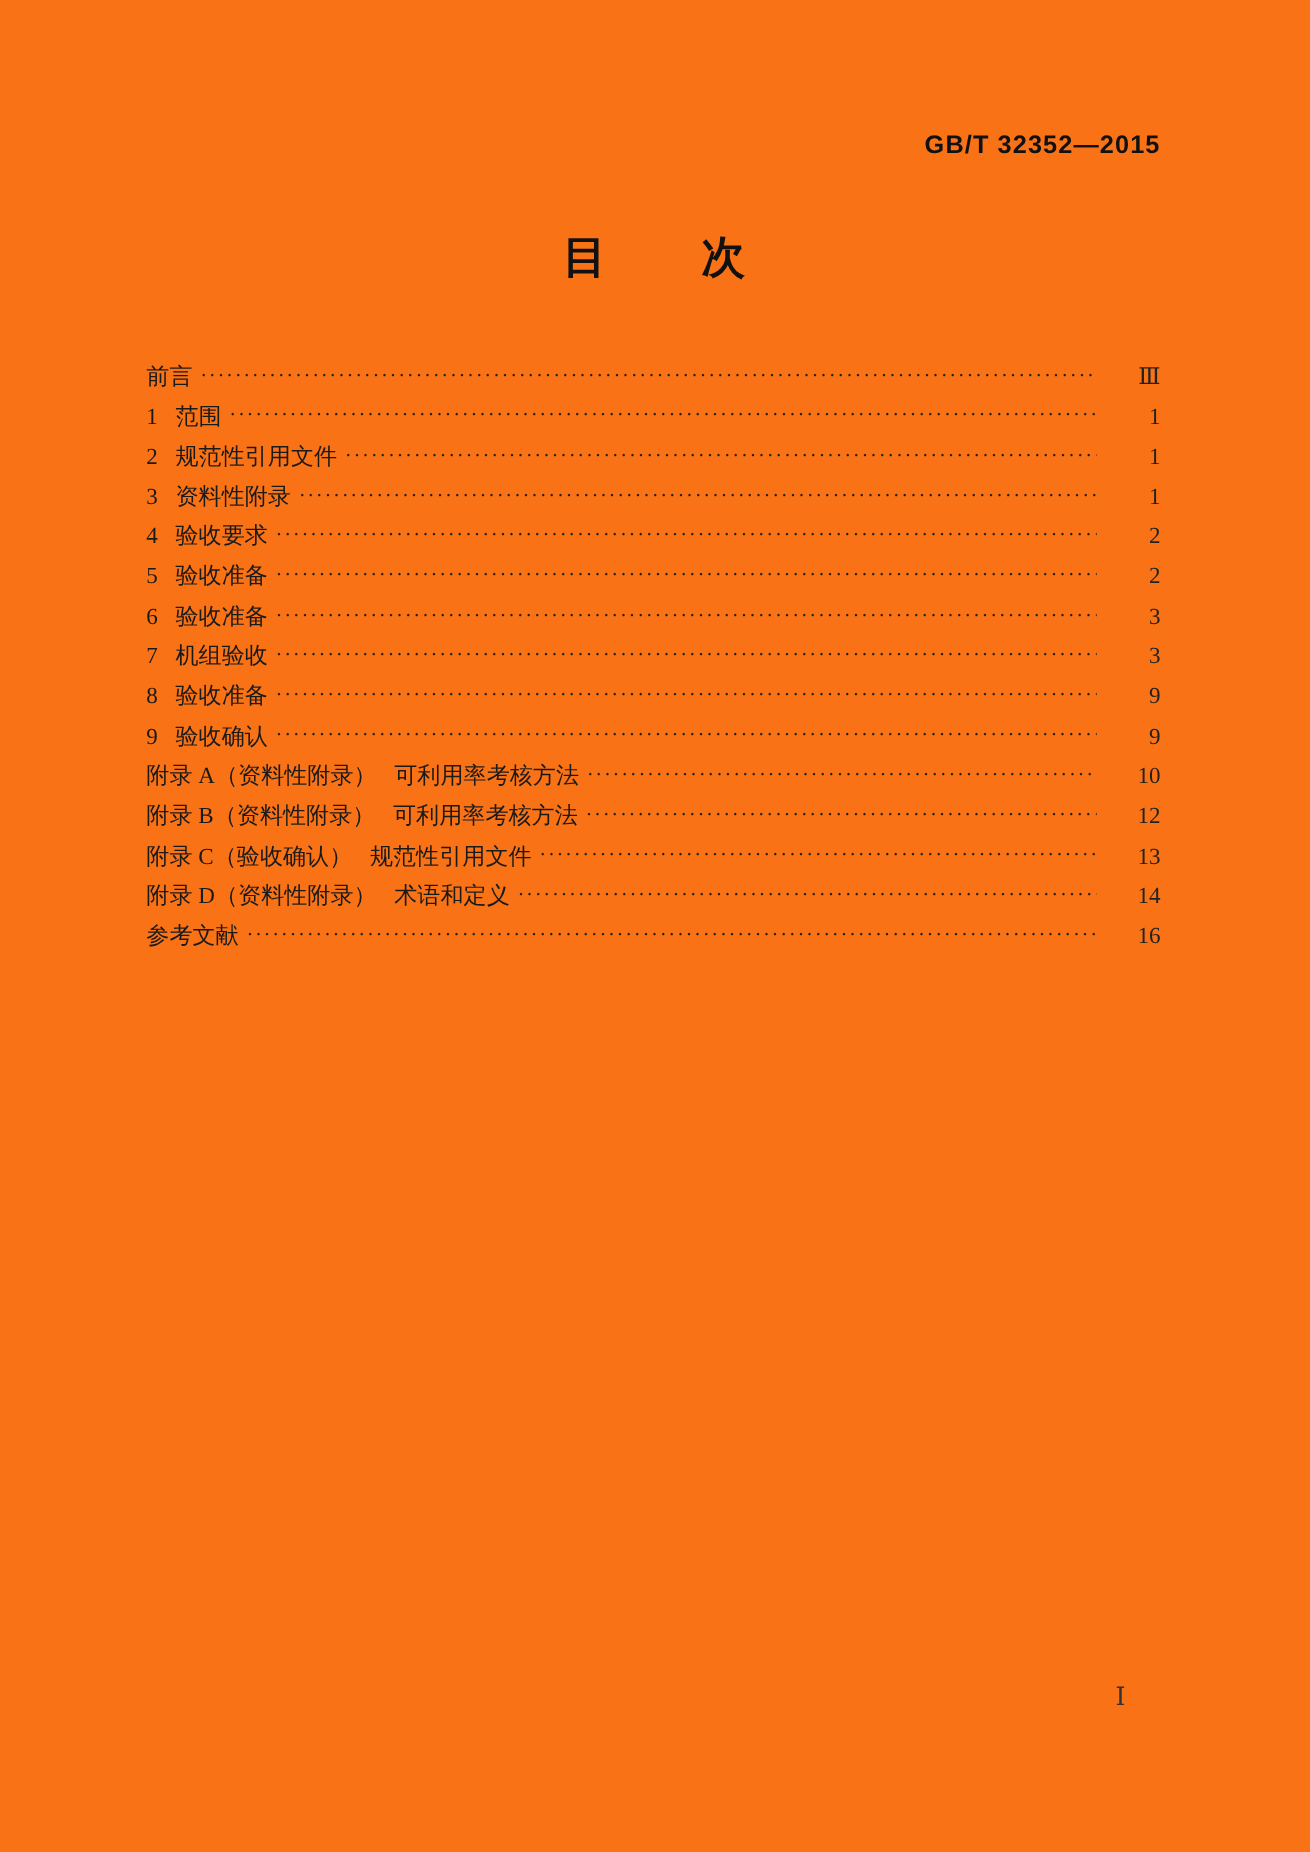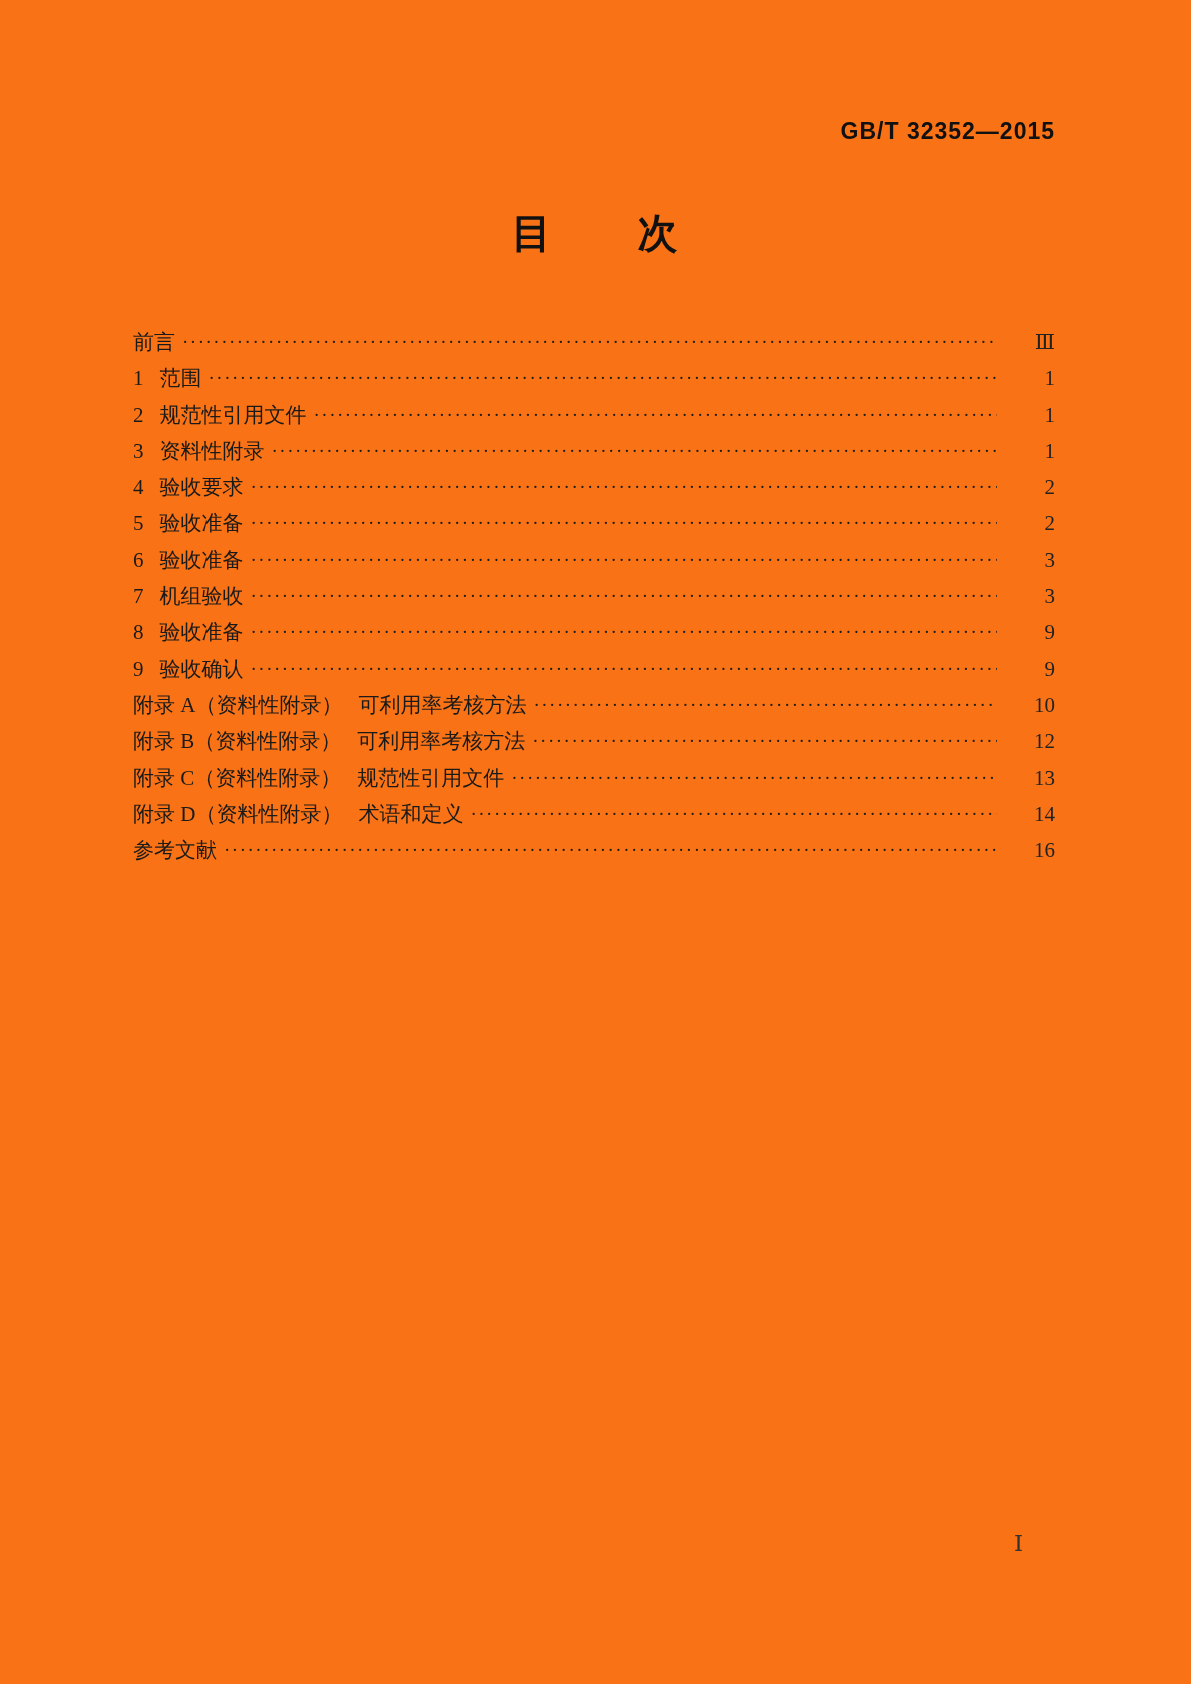--- a/index.html
+++ b/index.html
@@ -159,21 +159,21 @@
       <span class="leader-dots">····························································································································································································································</span>
       <span class="toc-page">10</span>
     </div>
     <div class="toc-row">
       <span class="toc-prefix">附录 B（资料性附录）</span>
       <span class="toc-title">可利用率考核方法</span>
       <span class="leader-dots">····························································································································································································································</span>
       <span class="toc-page">12</span>
     </div>
     <div class="toc-row">
-      <span class="toc-prefix">附录 C（资料性附录）</span>
+      <span class="toc-prefix">附录 C（验收确认）</span>
       <span class="toc-title">规范性引用文件</span>
       <span class="leader-dots">····························································································································································································································</span>
       <span class="toc-page">13</span>
     </div>
     <div class="toc-row">
       <span class="toc-prefix">附录 D（资料性附录）</span>
       <span class="toc-title">术语和定义</span>
       <span class="leader-dots">····························································································································································································································</span>
       <span class="toc-page">14</span>
     </div>

